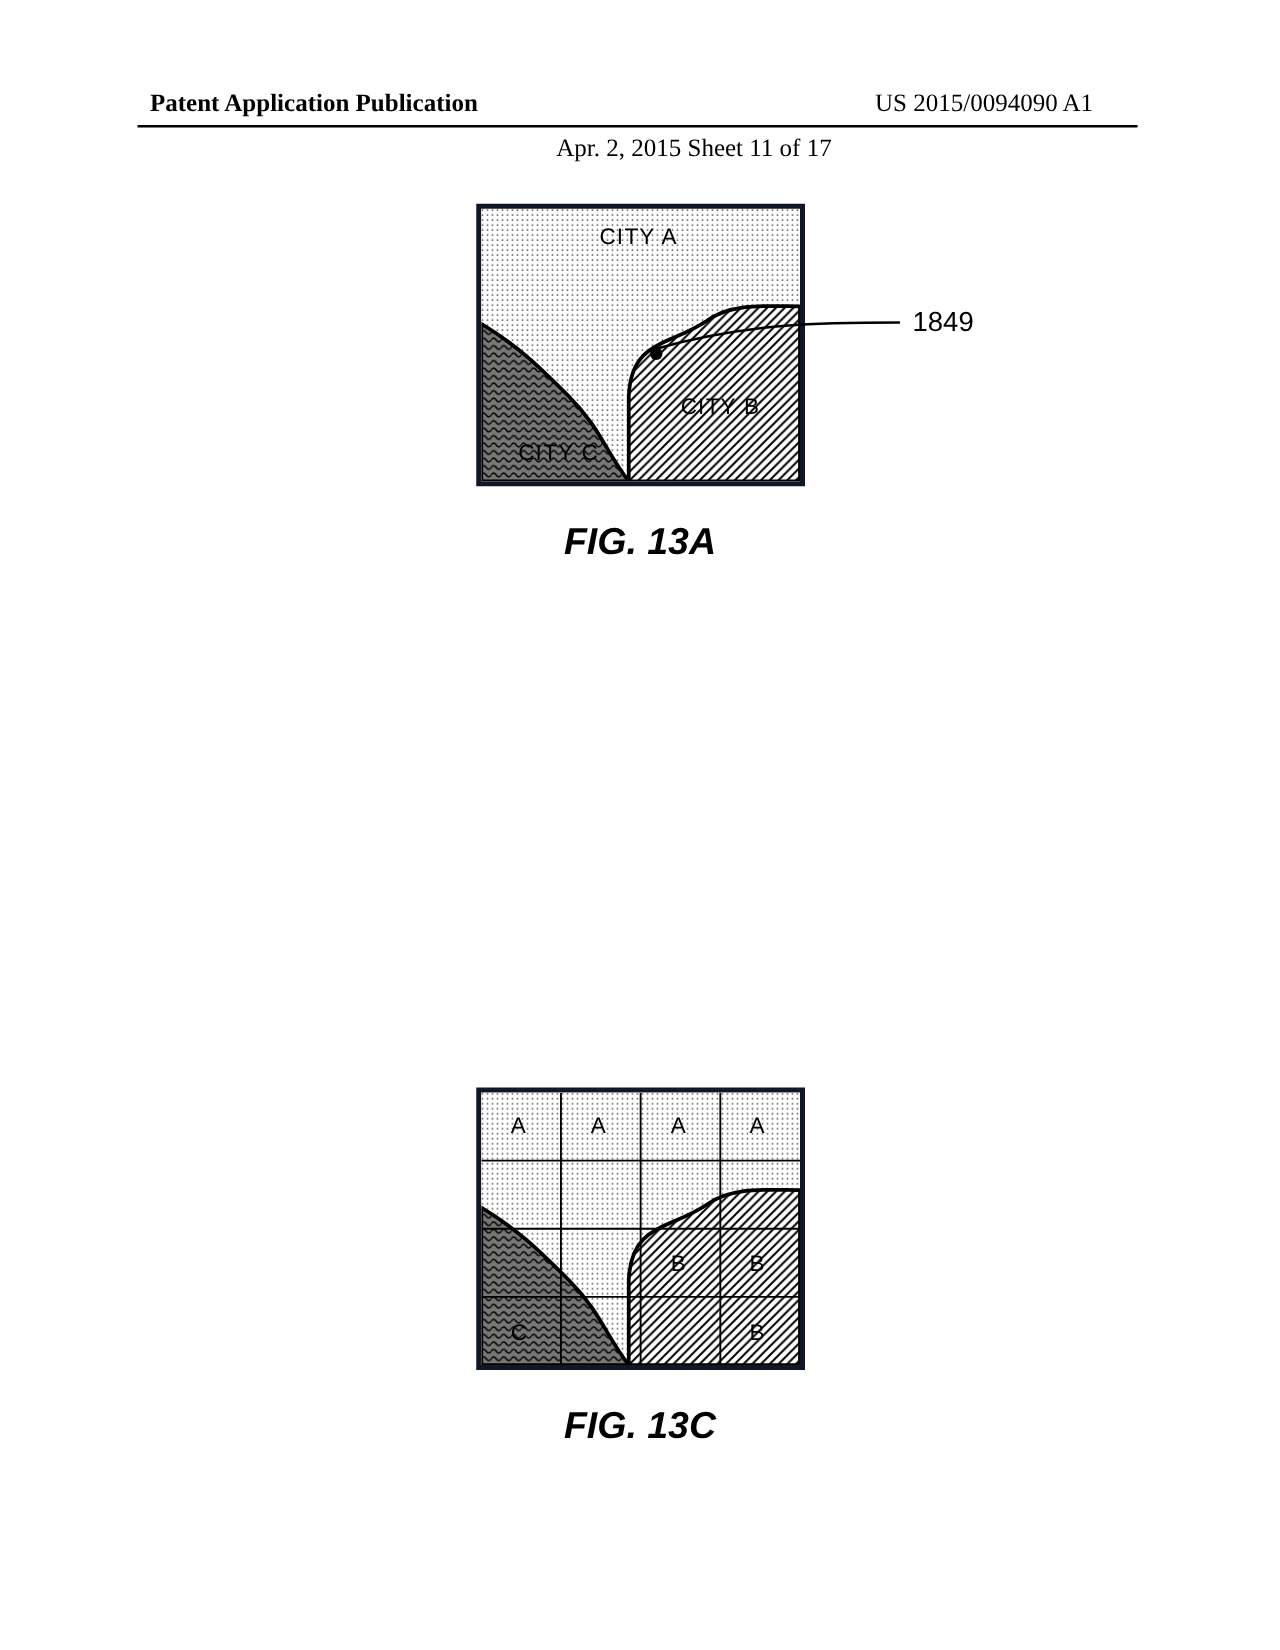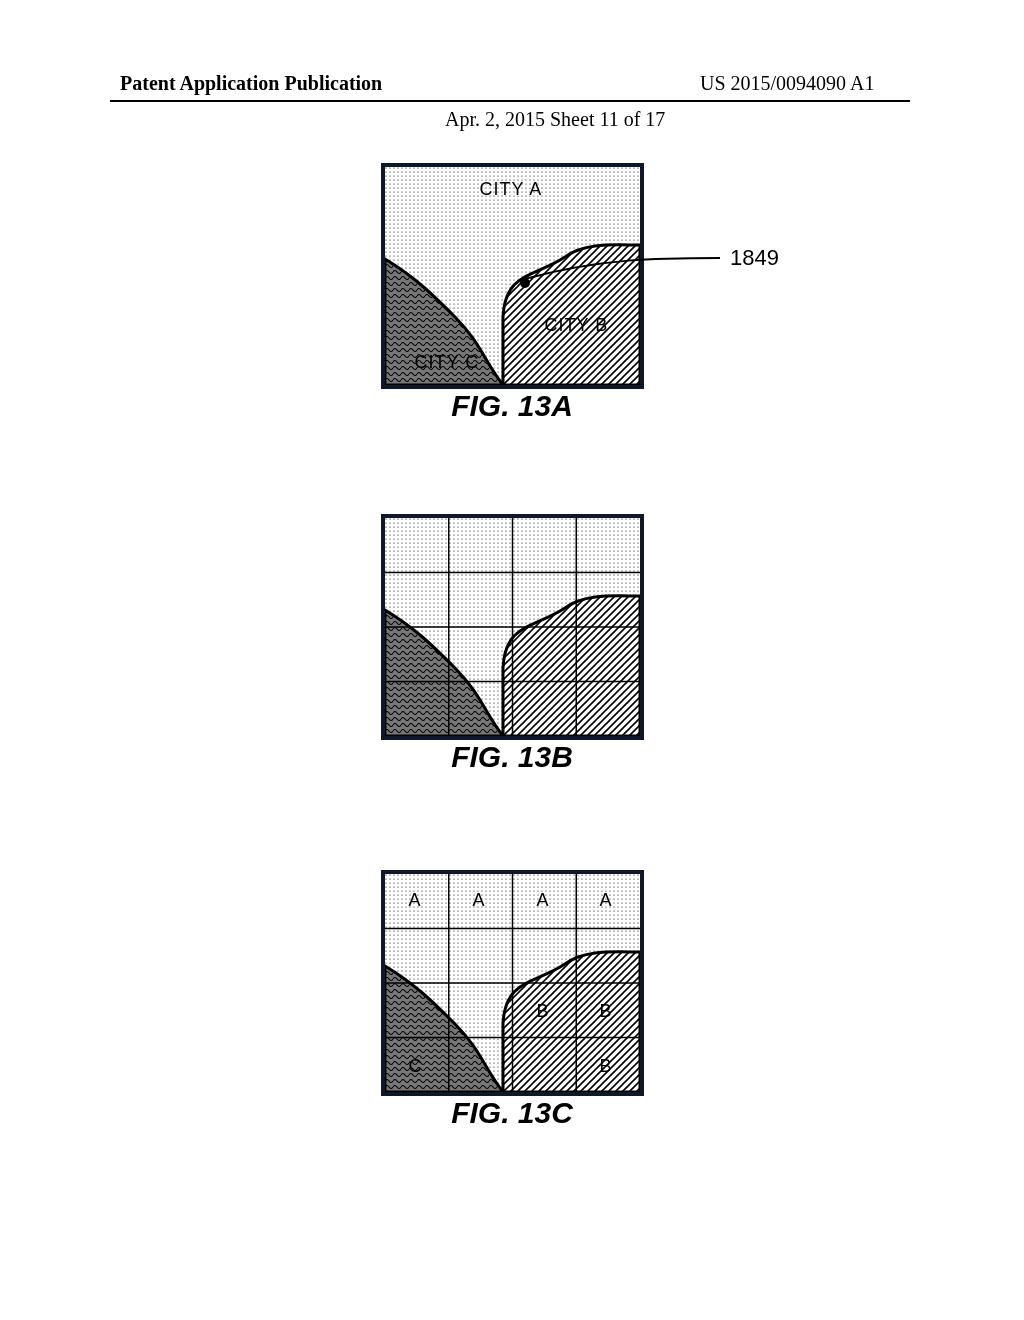--- a/index.html
+++ b/index.html
@@ -40,20 +40,21 @@
     position: absolute;
     left: 0;
     width: 1024px;
     text-align: center;
   }
   .fig-caption {
     font-family: Arial, Helvetica, sans-serif;
     font-weight: bold;
     font-style: italic;
     font-size: 30px;
+    margin-top: 28px;
   }
 
   .panel {
     position: relative;
     width: 255px;
     height: 218px;
     border: 4px solid #0f172a;
     margin: 0 auto;
     overflow: hidden;
     box-sizing: content-box;
@@ -153,41 +154,20 @@
     </div>
 
     <svg class="leader-svg" width="1024" height="300" style="left:0; top:0;">
       <path d="M525,116 C600,95 660,95 720,95" stroke="#000" stroke-width="2" fill="none"></path>
     </svg>
     <span class="callout-text" style="left:730px; top:82px;">1849</span>
 
     <div class="fig-caption">FIG. 13A</div>
   </div>
 
-  <div class="fig-wrap panelB">
-    <div class="panel">
-      <svg width="255" height="218" viewBox="0 0 255 218" style="position:absolute;inset:0" aria-hidden="true">
-        <g clip-path="url(#clipFrame)">
-          <rect x="0" y="0" width="255" height="218" fill="url(#patA)"></rect>
-          <path d="M255,78 C230,78 200,75 180,90 C150,110 120,105 118,150 L118,218 L255,218 Z" fill="url(#patB)" stroke="#000" stroke-width="3"></path>
-          <path d="M0,92 C30,110 48,128 70,150 C95,175 100,195 118,218 L0,218 Z" fill="url(#patC)" stroke="#000" stroke-width="3"></path>
-        </g>
-
-        <g stroke="#000" stroke-width="1.5">
-          <line x1="63.75" y1="0" x2="63.75" y2="218"></line>
-          <line x1="127.5" y1="0" x2="127.5" y2="218"></line>
-          <line x1="191.25" y1="0" x2="191.25" y2="218"></line>
-          <line x1="0" y1="54.5" x2="255" y2="54.5"></line>
-          <line x1="0" y1="109" x2="255" y2="109"></line>
-          <line x1="0" y1="163.5" x2="255" y2="163.5"></line>
-        </g>
-      </svg>
-    </div>
-    <div class="fig-caption">FIG. 13B</div>
-  </div>
 
   <div class="fig-wrap panelC">
     <div class="panel">
       <svg width="255" height="218" viewBox="0 0 255 218" style="position:absolute;inset:0" aria-hidden="true">
         <g clip-path="url(#clipFrame)">
           <rect x="0" y="0" width="255" height="218" fill="url(#patA)"></rect>
           <path d="M255,78 C230,78 200,75 180,90 C150,110 120,105 118,150 L118,218 L255,218 Z" fill="url(#patB)" stroke="#000" stroke-width="3"></path>
           <path d="M0,92 C30,110 48,128 70,150 C95,175 100,195 118,218 L0,218 Z" fill="url(#patC)" stroke="#000" stroke-width="3"></path>
         </g>
         <g stroke="#000" stroke-width="1.5">

